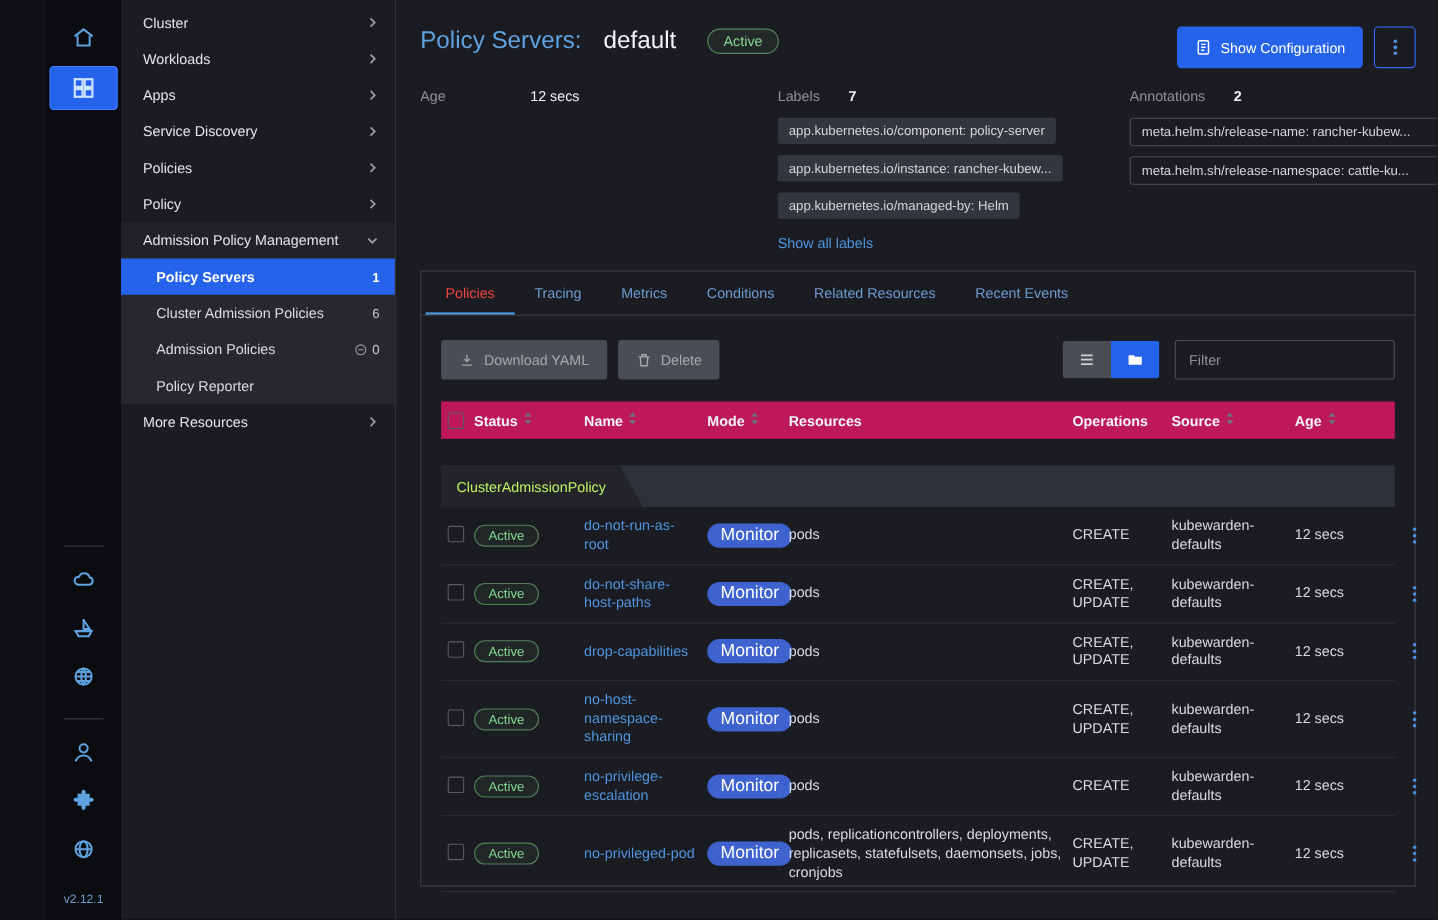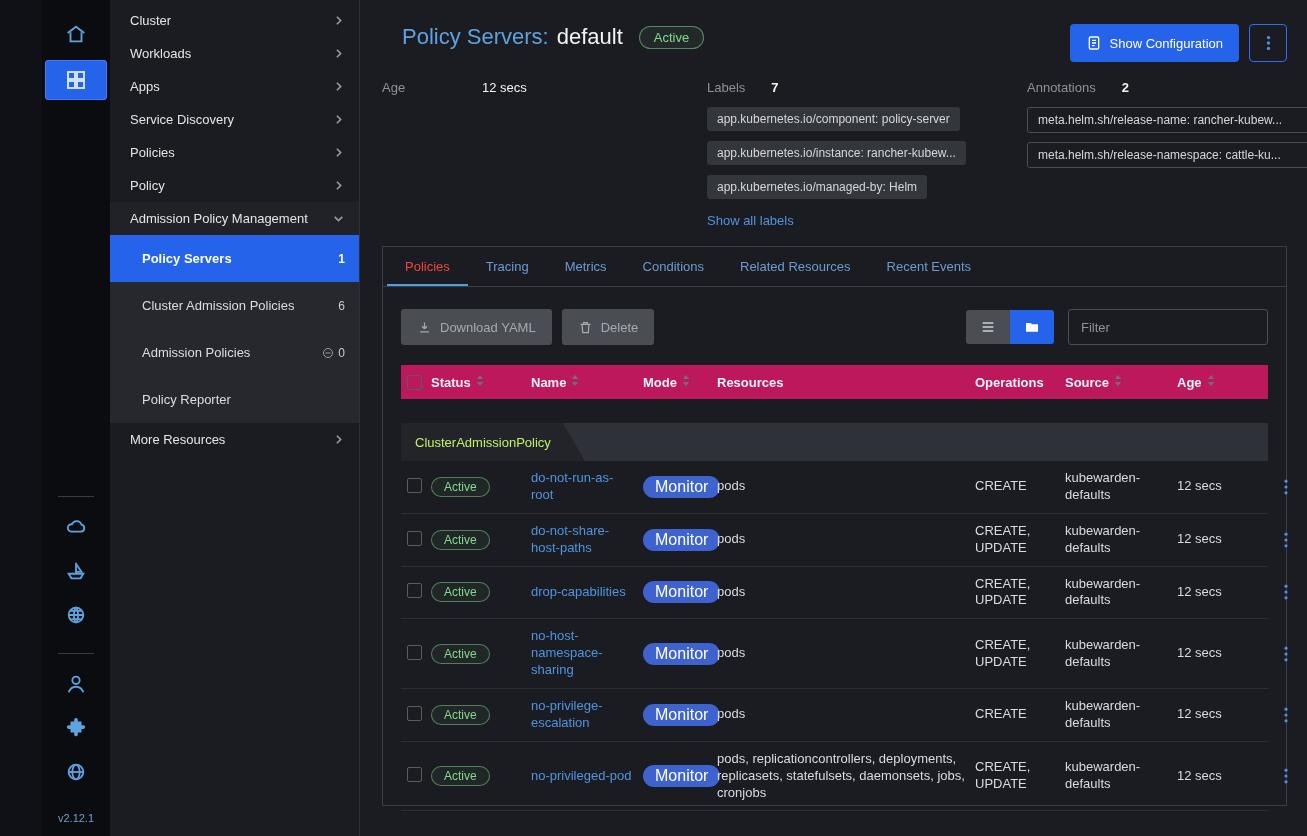--- a/index.html
+++ b/index.html
@@ -16,31 +16,31 @@
   .rail-divider { width:36px; border-top:1px solid #3a3c42; margin:12px 0; }
   .rail-version { color:#6f9fd0; font-size:11px; margin:14px 0 12px; }
 
   
   .sidebar { width:250px; background:#1b1c21; border-right:1px solid #2e3036; padding-top:4px; flex-shrink:0; display:flex; flex-direction:column; }
   .nav-item { height:33px; display:flex; align-items:center; justify-content:space-between; padding:0 14px 0 20px; color:#e4e5e8; cursor:pointer; }
   .nav-item .chev { display:flex; color:#9a9ca2; }
   .chev svg { width:13px; height:13px; }
   .nav-group-header { background:#212227; }
   .nav-sub { background:#27282d; }
-  .sub-item { height:47px; display:flex; align-items:center; justify-content:space-between; padding:0 14px 0 32px; cursor:pointer; color:#dcdde1;gap:40px; }
+  .sub-item { height:33px; display:flex; align-items:center; justify-content:space-between; padding:0 14px 0 32px; cursor:pointer; color:#dcdde1;gap:40px; }
   .sub-item.selected { background:#2563eb; color:#ffffff; font-weight:bold; }
   .sub-count { font-size:12px; color:#c9cbd0; }
   .sub-item.selected .sub-count { color:#ffffff; font-weight:bold; }
   .count-with-icon { display:flex; align-items:center; gap:4px; color:#9a9ca2; }
   .count-with-icon svg { width:12px; height:12px; }
 
   
   .main { flex:1; background:#1b1c21; padding:24px 20px 0 22px; overflow:hidden; }
   .page-header { display:flex; align-items:flex-start; justify-content:space-between; }
-  .title { font-size:22px; font-weight:normal; display:flex; align-items:center; gap:8px;margin-left:20px; }
+  .title { font-size:22px; font-weight:normal; display:flex; align-items:center; gap:20px; }
   .title .prefix { color:#5fa2e0; }
   .title .name { color:#f2f3f5; }
   .badge-active-lg { font-size:13px; color:#83d790; border:1px solid rgba(131,215,144,.55); background:rgba(131,215,144,.07); border-radius:14px; padding:3px 14px; margin-left:8px; }
   .header-actions { display:flex; gap:10px; align-items:center; }
   .btn-primary { height:38px; background:#2563eb; color:#fff; border:none; border-radius:4px; font-size:13px; padding:0 16px; display:flex; align-items:center; gap:8px; cursor:pointer; font-family:inherit; }
   .btn-primary svg { width:16px; height:16px; }
   .btn-kebab { width:38px; height:38px; background:transparent; border:1px solid #2f6bff; border-radius:4px; color:#4f8fe0; display:flex; align-items:center; justify-content:center; cursor:pointer; }
 
   
   .details { display:grid; grid-template-columns:325px 320px 1fr; margin-top:18px; align-items:start; }

